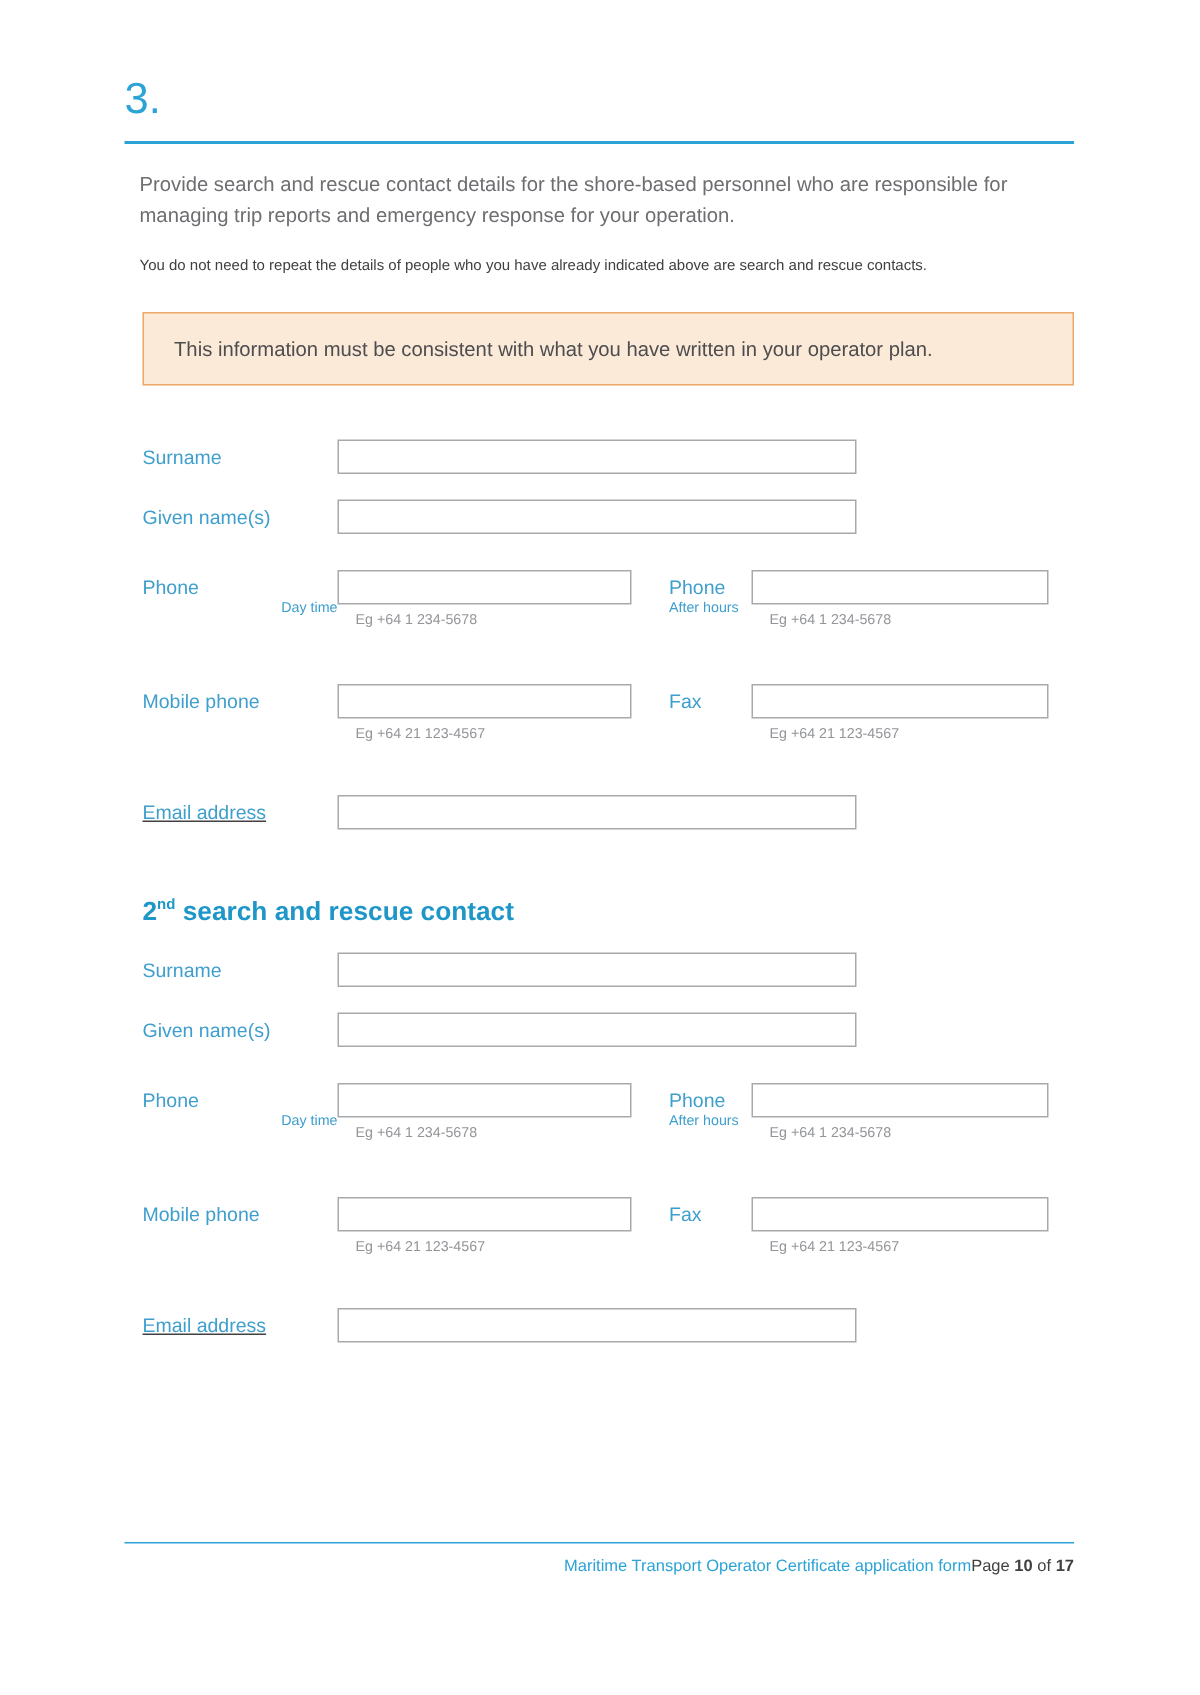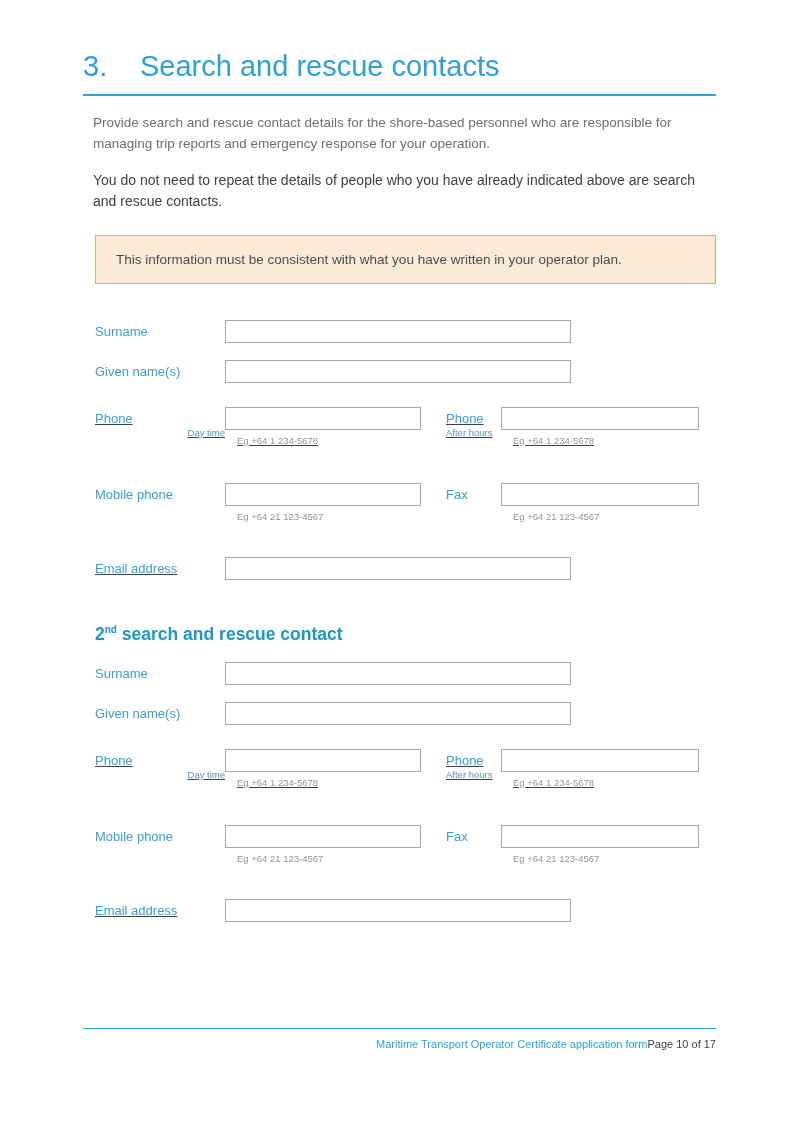--- a/index.html
+++ b/index.html
@@ -40,21 +40,21 @@
     margin: 17px 0 0 10px;
     width: 612px;
     color: #6D6E71;
     font-size: 13.5px;
     line-height: 1.55;
   }
   .note {
     margin: 15px 0 0 10px;
     width: 620px;
     color: #414042;
-    font-size: 14px;
+    font-size: 10px;
     line-height: 1.5;
   }
   
   .notice {
     margin: 23px 0 0 12px;
     width: 621px;
     background: #FCEAD9;
     border: 1px solid #EBA868;
     padding: 16px 20px;
     color: #4D4D4F;
@@ -118,21 +118,21 @@
   .field-col { display: flex; flex-direction: column; }
   .hint {
     color: #939598;
     font-size: 9.5px;
     margin-top: 5px;
     padding-left: 12px;
   }
   .gap-between { width: 25px; flex: 0 0 25px; }
   .row-surname { margin-bottom: 17px; }
   .row-given   { margin-bottom: 24px; }
-  .row-phones  { margin-bottom: 37px; text-decoration: underline; }
+  .row-phones  { margin-bottom: 37px; }
   .row-mobile  { margin-bottom: 35px; }
   .row-email   { margin-bottom: 0; text-decoration: underline; }
   
   .footer {
     position: absolute;
     left: 83px;
     width: 633px;
     top: 1028px;
   }
   .footer-rule {
@@ -146,30 +146,29 @@
     align-items: baseline;
   }
   .footer-left {
     color: #2BA3D6;
     font-size: 11px;
   }
   .footer-right {
     color: #414042;
     font-size: 11px;
   }
-  .footer-right b { font-weight: 400; }
+  .footer-right b { font-weight: 700; }
 </style>
 </head>
 <body>
 
 <div class="page">
 
   <div class="title-row">
     <span class="title-num">3.</span>
-    <span>Search and rescue contacts</span>
   </div>
   <hr class="title-rule">
 
   <p class="intro">Provide search and rescue contact details for the shore-based personnel who are responsible for managing trip reports and emergency response for your operation.</p>
   <p class="note">You do not need to repeat the details of people who you have already indicated above are search and rescue contacts.</p>
 
   <div class="notice">
     <span>This information must be consistent with what you have written in your operator plan.</span>
   </div>
 

